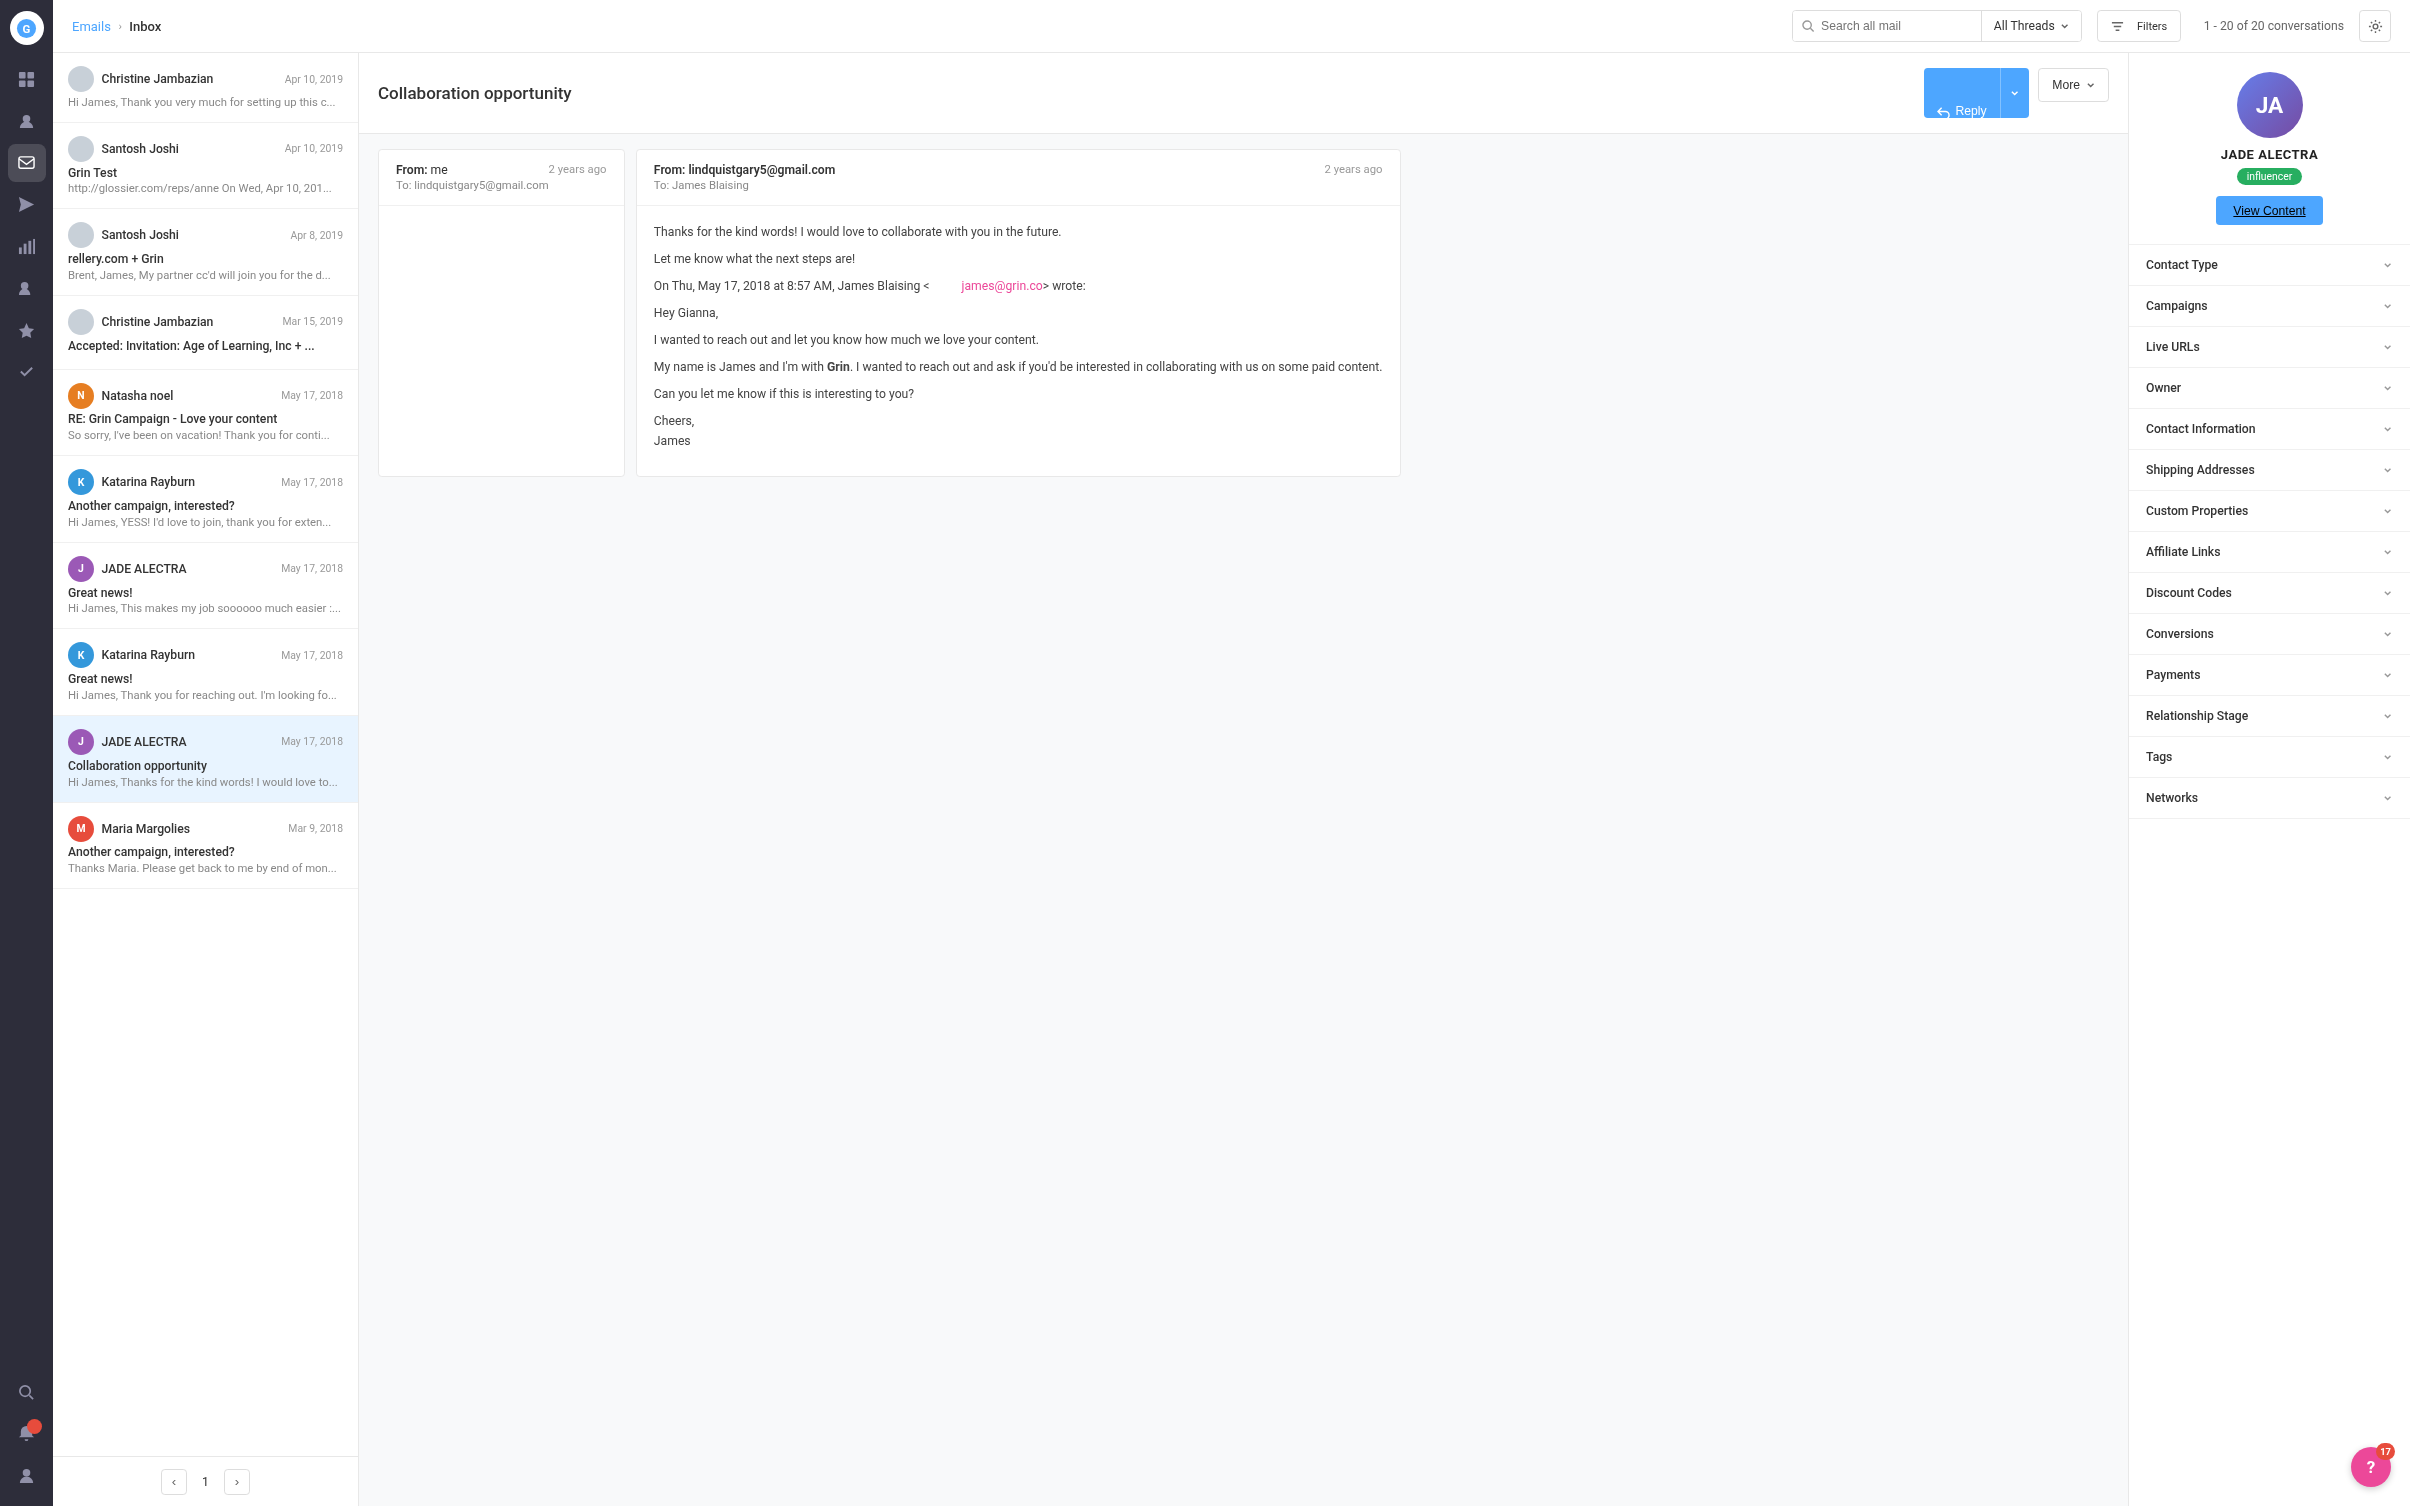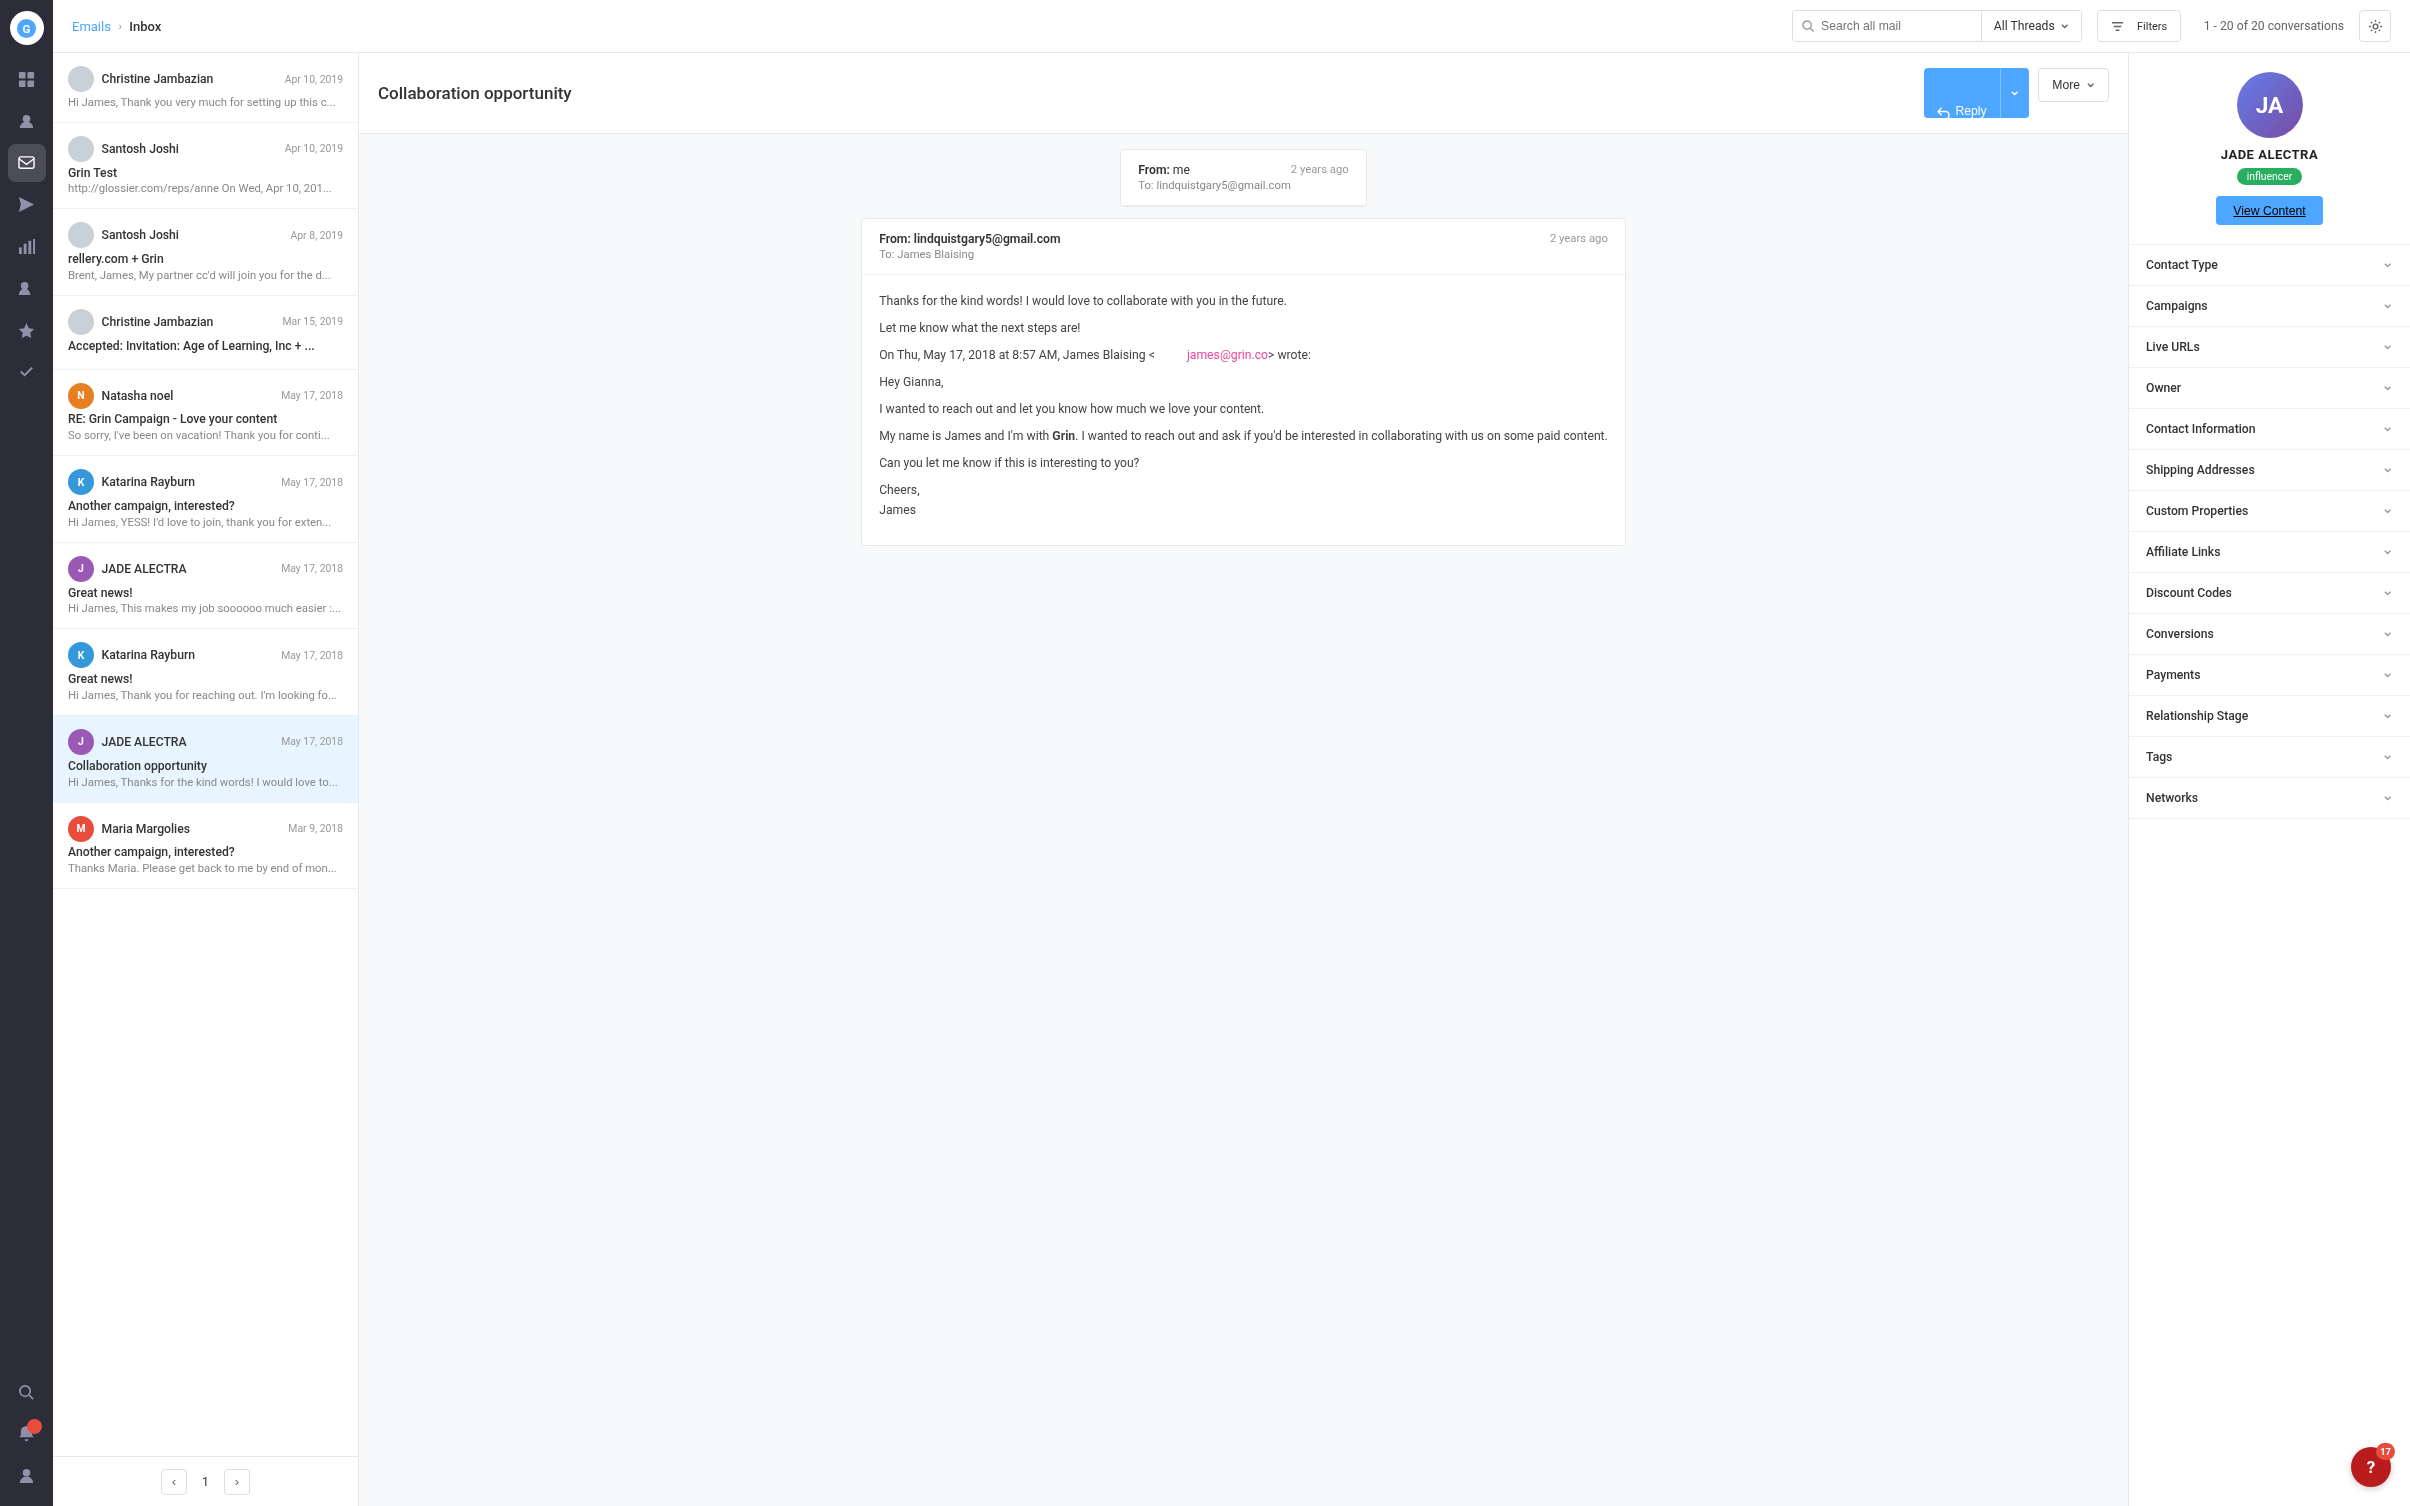--- a/index.html
+++ b/index.html
@@ -241,23 +241,22 @@
       border: 0.9px solid #ddd;
       border-radius: 3.8px;
       background: white;
       cursor: pointer;
       font-size: 12.2px; color: #333;
     }
 
     .email-thread {
       padding: 15px 19px;
       display: flex;
-      flex-direction: column;
+      flex-direction: row;
       gap: 11.3px;
-      align-items: center;
     }
     .email-card {
       background: white;
       border: 0.9px solid #e8e8e8;
       border-radius: 3.8px;
       overflow: hidden;
     }
     .email-card-header {
       padding: 13px 17px;
       border-bottom: 0.9px solid #f0f0f0;
@@ -344,21 +343,21 @@
     .accordion-chevron {
       color: #999; font-size: 11.3px;
     }
 
     
     .help-btn {
       position: fixed;
       bottom: 19px;
       right: 19px;
       width: 40px; height: 40px;
-      background: #b91c1c;
+      background: #ec4899;
       border-radius: 50%;
       display: flex; align-items: center; justify-content: center;
       color: white; font-size: 17px; font-weight: bold;
       cursor: pointer;
       box-shadow: 0 1.9px 7.5px rgba(0,0,0,0.2);
     }
     .help-badge {
       position: absolute;
       top: -3.8px; right: -3.8px;
       background: #e74c3c;

